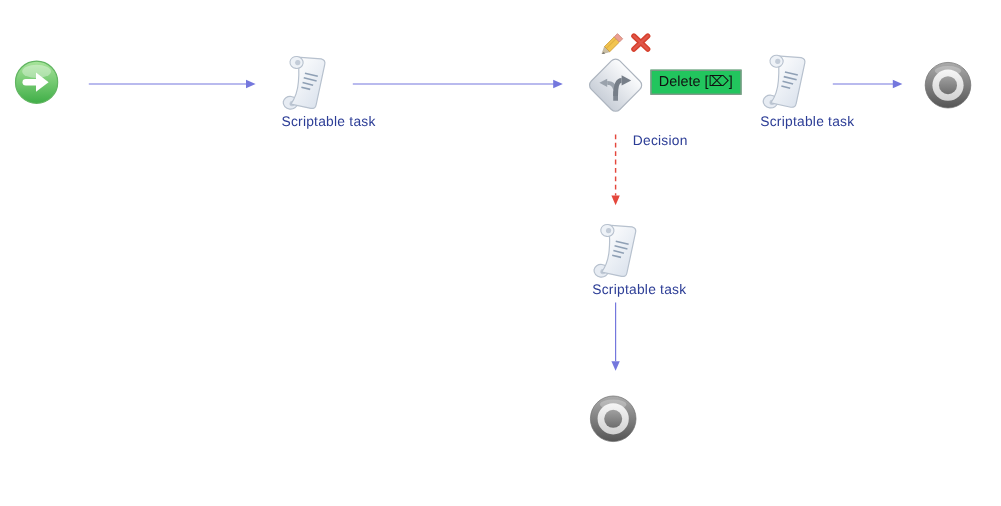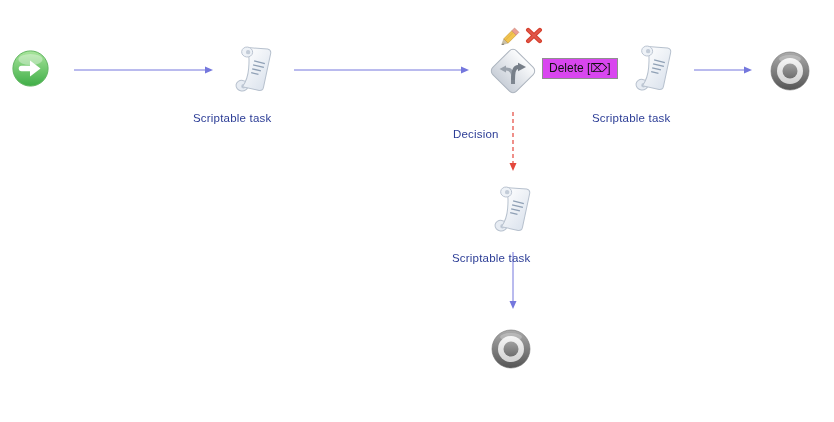--- a/index.html
+++ b/index.html
@@ -16,32 +16,31 @@
   .edges-layer{
     position:absolute;left:0;top:0;width:834px;height:422px;
   }
   .node{
     position:absolute;
   }
   .node svg{display:block;}
   .node-label{
     position:absolute;
     width:120px;
-    text-align:left;
+    text-align:right;
     font-size:11.5px;
     color:#2c3d96;
     letter-spacing:0.2px;
     white-space:nowrap;
-    margin-top:16px;
   }
   .mini-icon{position:absolute;}
   .tooltip{
     position:absolute;
     left:542px;top:58px;
-    background:#d946ef;
+    background:#22c55e;
     border:1px solid #8f8f8f;
     padding:2px 6px 3px 6px;
     font-size:12px;
     color:#111111;
     white-space:nowrap;
   }
 </style>
 </head>
 <body>
 

